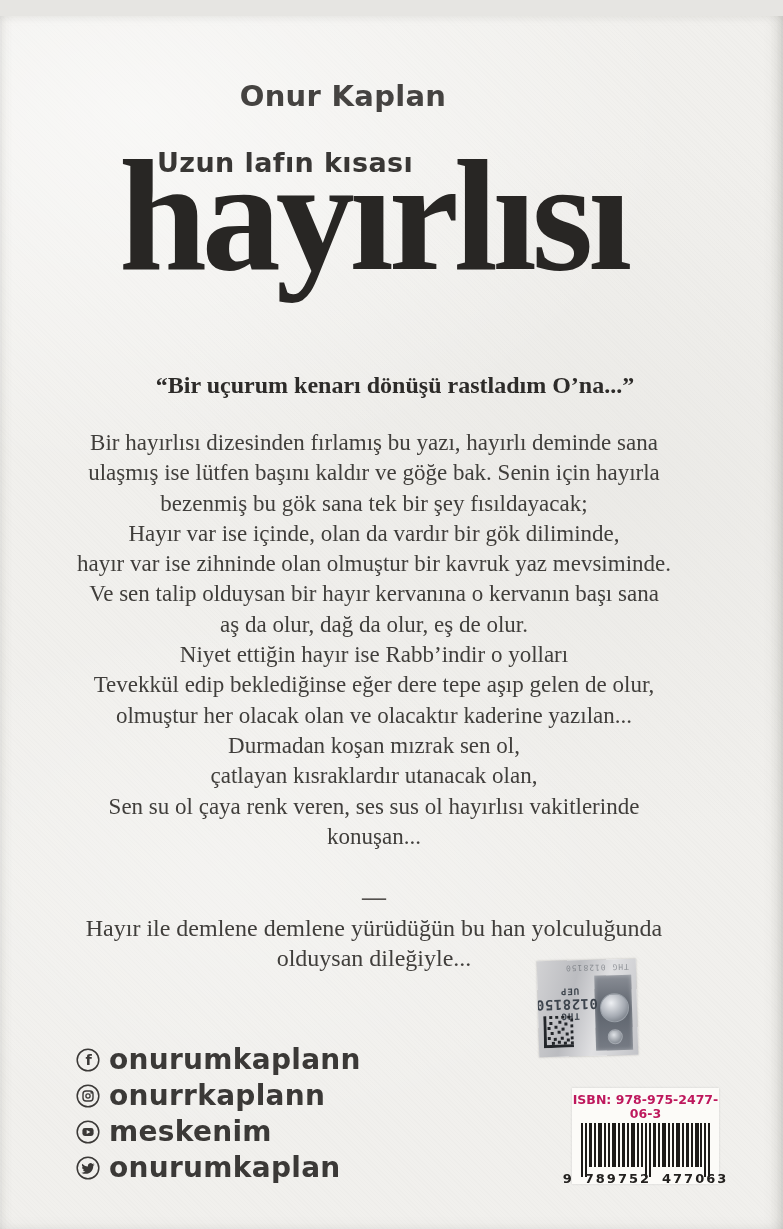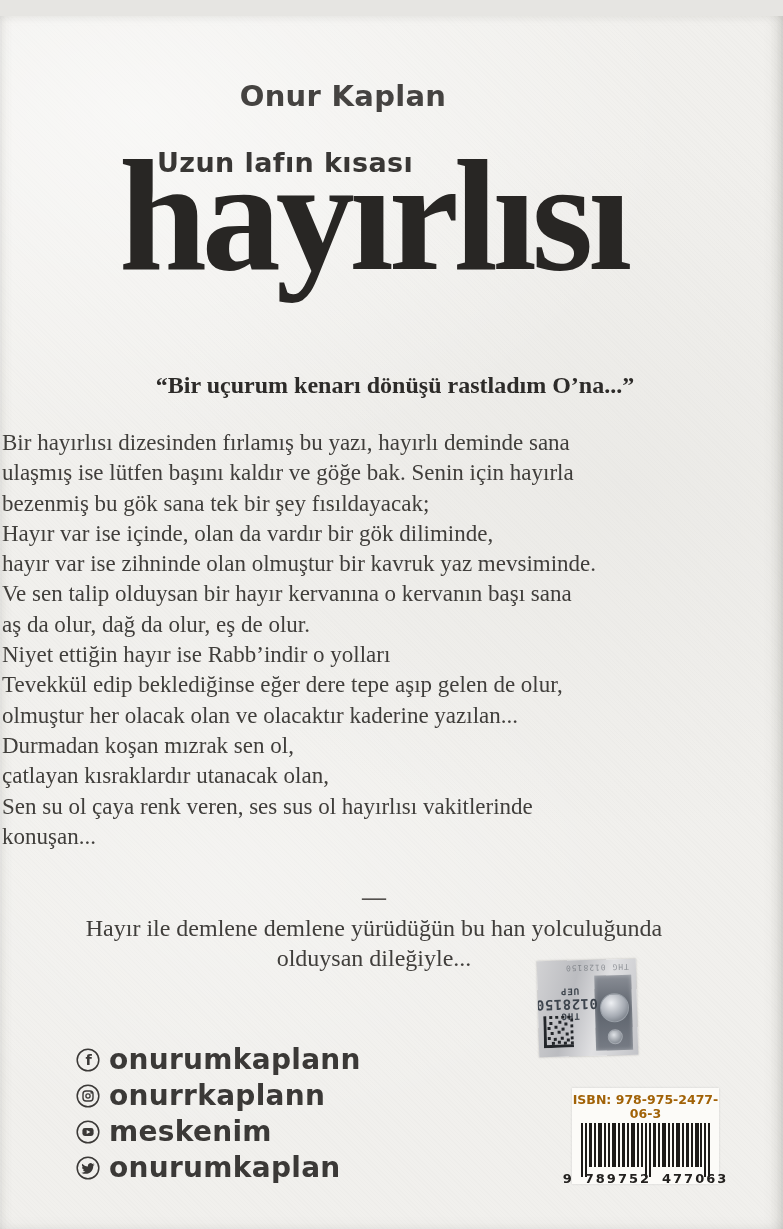--- a/index.html
+++ b/index.html
@@ -50,21 +50,21 @@
     font-size:158px;line-height:1;font-weight:700;
     letter-spacing:-5px;color:#282624;white-space:nowrap;
   }
   .quote{
     position:absolute;top:354px;left:0;width:790px;
     text-align:center;font-weight:bold;font-size:24px;line-height:30px;
     color:#2d2b29;
   }
   .poem{
     position:absolute;top:412px;left:2px;width:744px;
-    font-size:23px;line-height:30.3px;
+    text-align:center;font-size:23px;line-height:30.3px;
     color:#403e3b;
   }
   .poem-line{min-height:30.3px;}
   .dash-sep{
     position:absolute;top:866px;left:2px;width:744px;
     text-align:center;font-size:24px;line-height:30px;font-weight:bold;
     color:#53504d;
   }
   .closing{
     position:absolute;top:897px;left:2px;width:744px;
@@ -124,21 +124,21 @@
 
   .isbn-box{
     position:absolute;left:572px;top:1072px;width:147px;height:96px;
     background:#fcfbf8;
     box-shadow:0 0 2px rgba(150,148,144,.35);
     text-align:center;
   }
   .isbn-label{
     font-family:"DejaVu Sans","Liberation Sans",sans-serif;
     font-size:12.5px;line-height:14px;font-weight:bold;
-    color:#a16207;padding-top:5px;letter-spacing:0;
+    color:#be185d;padding-top:5px;letter-spacing:0;
   }
   .barcode{margin-top:2px;}
   .isbn-digits{
     display:flex;justify-content:center;gap:11px;
     font-family:"DejaVu Sans","Liberation Sans",sans-serif;
     font-size:13px;font-weight:bold;color:#23211f;
     letter-spacing:2px;margin-top:-12px;position:relative;z-index:2;
   }
 </style>
 </head>

